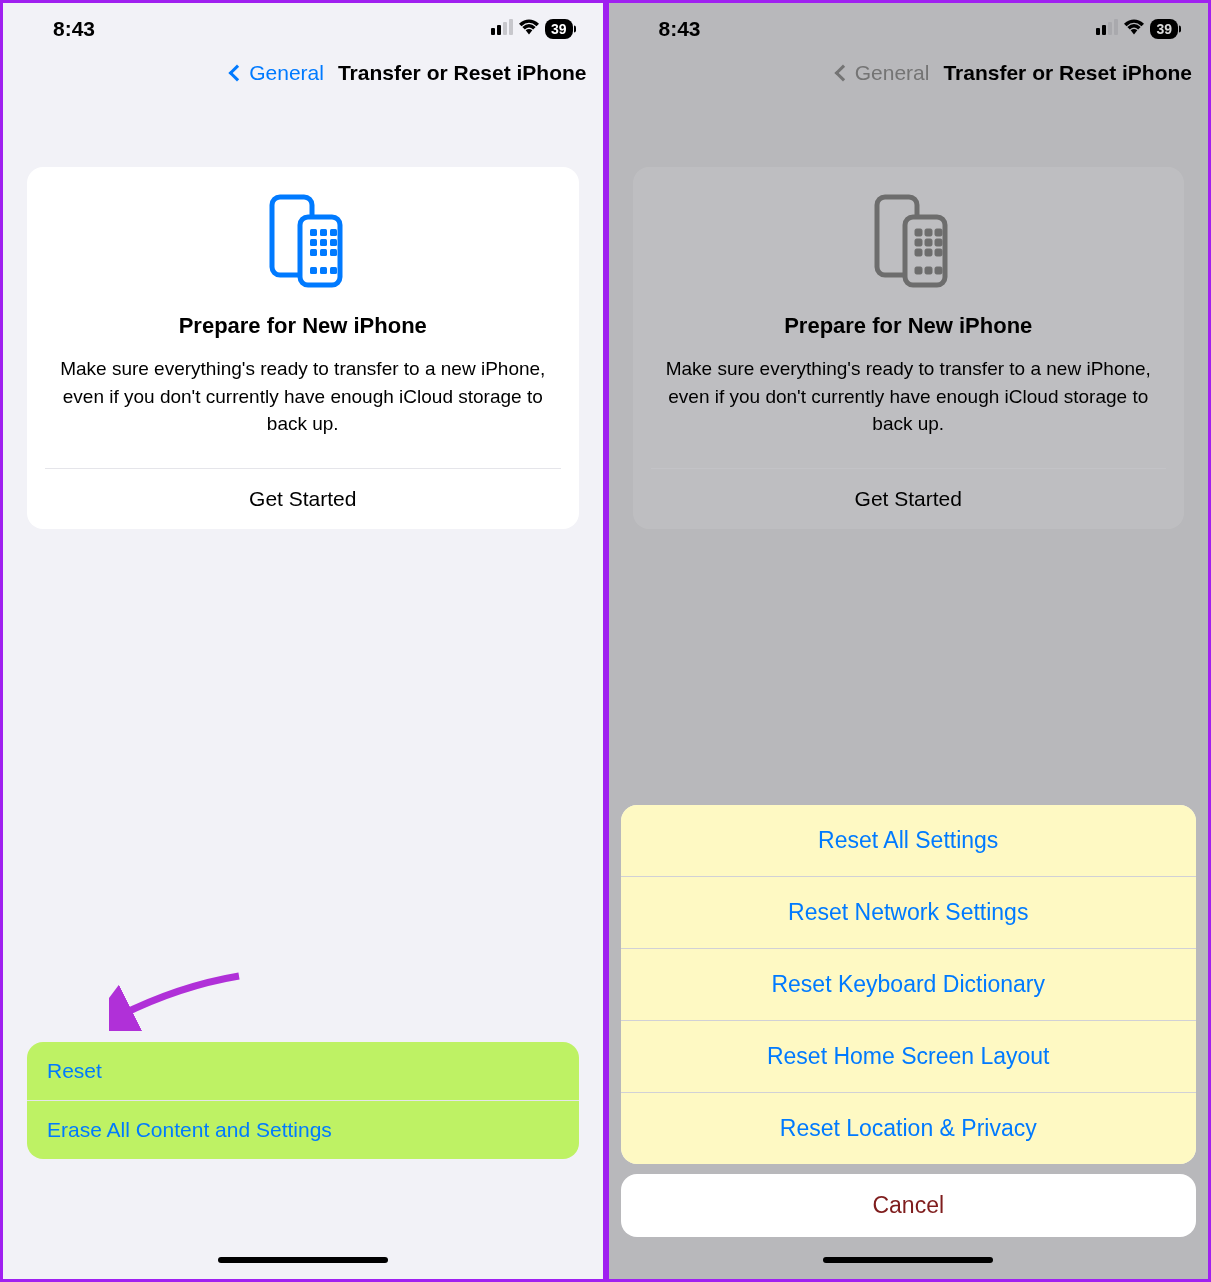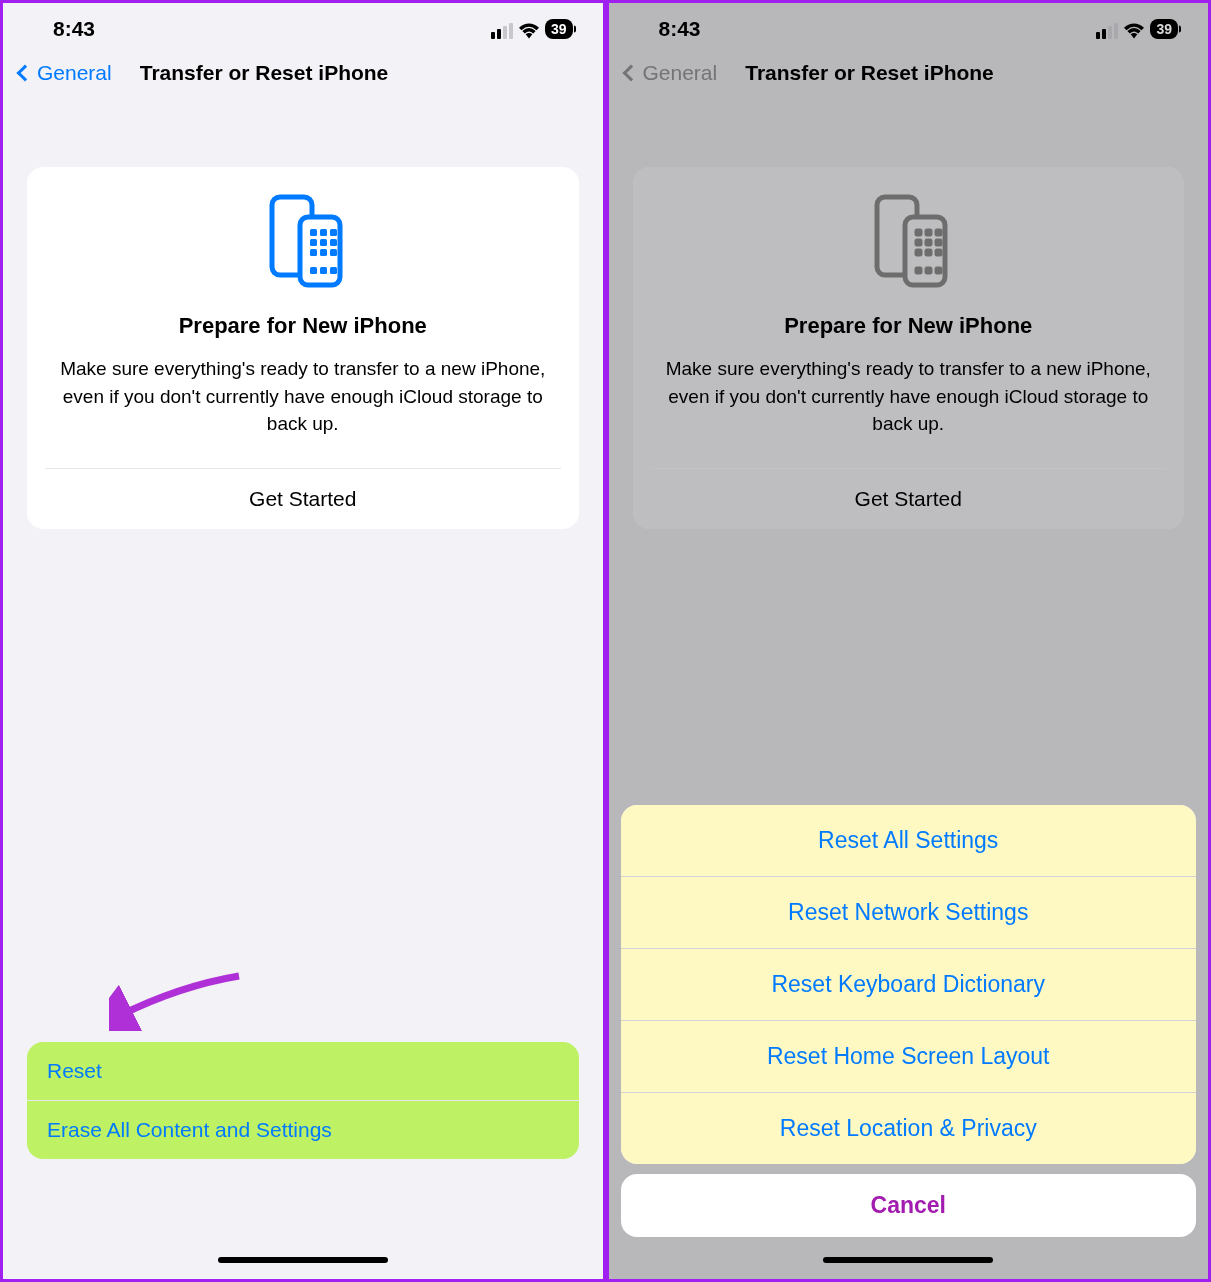--- a/index.html
+++ b/index.html
@@ -30,34 +30,35 @@
     .phone.dimmed .device-icon .dots rect { fill: #808080; }
     
     .status-bar {
       display: flex;
       justify-content: space-between;
       align-items: center;
       padding: 14px 30px 8px 50px;
       font-size: 21px;
       font-weight: 600;
     }
-    .status-right { display: flex; align-items: flex-end; gap: 6px; }
+    .status-right { display: flex; align-items: flex-start; gap: 6px; }
     .signal-bars { display: flex; align-items: flex-end; gap: 2px; }
     .bar { width: 4px; background: #000; border-radius: 1px; }
     .bar.inactive { background: #c7c7cc; }
     .bar:nth-child(1){height:7px;} .bar:nth-child(2){height:10px;} .bar:nth-child(3){height:13px;} .bar:nth-child(4){height:16px;}
     .wifi { width: 20px; height: 16px; }
     .battery-pill { background: #000; color: #fff; border-radius: 8px; padding: 1px 6px; font-size: 14px; font-weight: 700; line-height: 1.3; position: relative; }
     .battery-pill::after { content:''; position:absolute; right:-3px; top:50%; transform:translateY(-50%); width:2px; height:7px; background:#000; border-radius:0 2px 2px 0; }
 
     .nav-header {
       display: flex;
       align-items: center;
       padding: 12px 16px 14px;
-      gap: 20px;
+      gap: 6px;
+      justify-content: flex-end;
     }
     .back-btn {
       display: flex;
       align-items: center;
       color: #007aff;
       font-size: 21px;
       gap: 4px;
     }
     .back-chevron {
       width: 12px; height: 12px;
@@ -137,23 +138,23 @@
       color: #007aff;
       font-size: 23px;
       text-align: center;
       padding: 22px 10px;
       background: #fef9c3;
     }
     .sheet-item:last-child { border-bottom: none; }
     .sheet-cancel {
       background: #fff;
       border-radius: 16px;
-      color: #a21caf;
+      color: #7f1d1d;
       font-size: 23px;
-      font-weight: 700;
+      font-weight: 400;
       text-align: center;
       padding: 18px 10px;
       margin-bottom: 30px;
     }
     .content { position: relative; height: 100%; }
   </style>
 </head>
 <body>
 
 <div class="phone">

